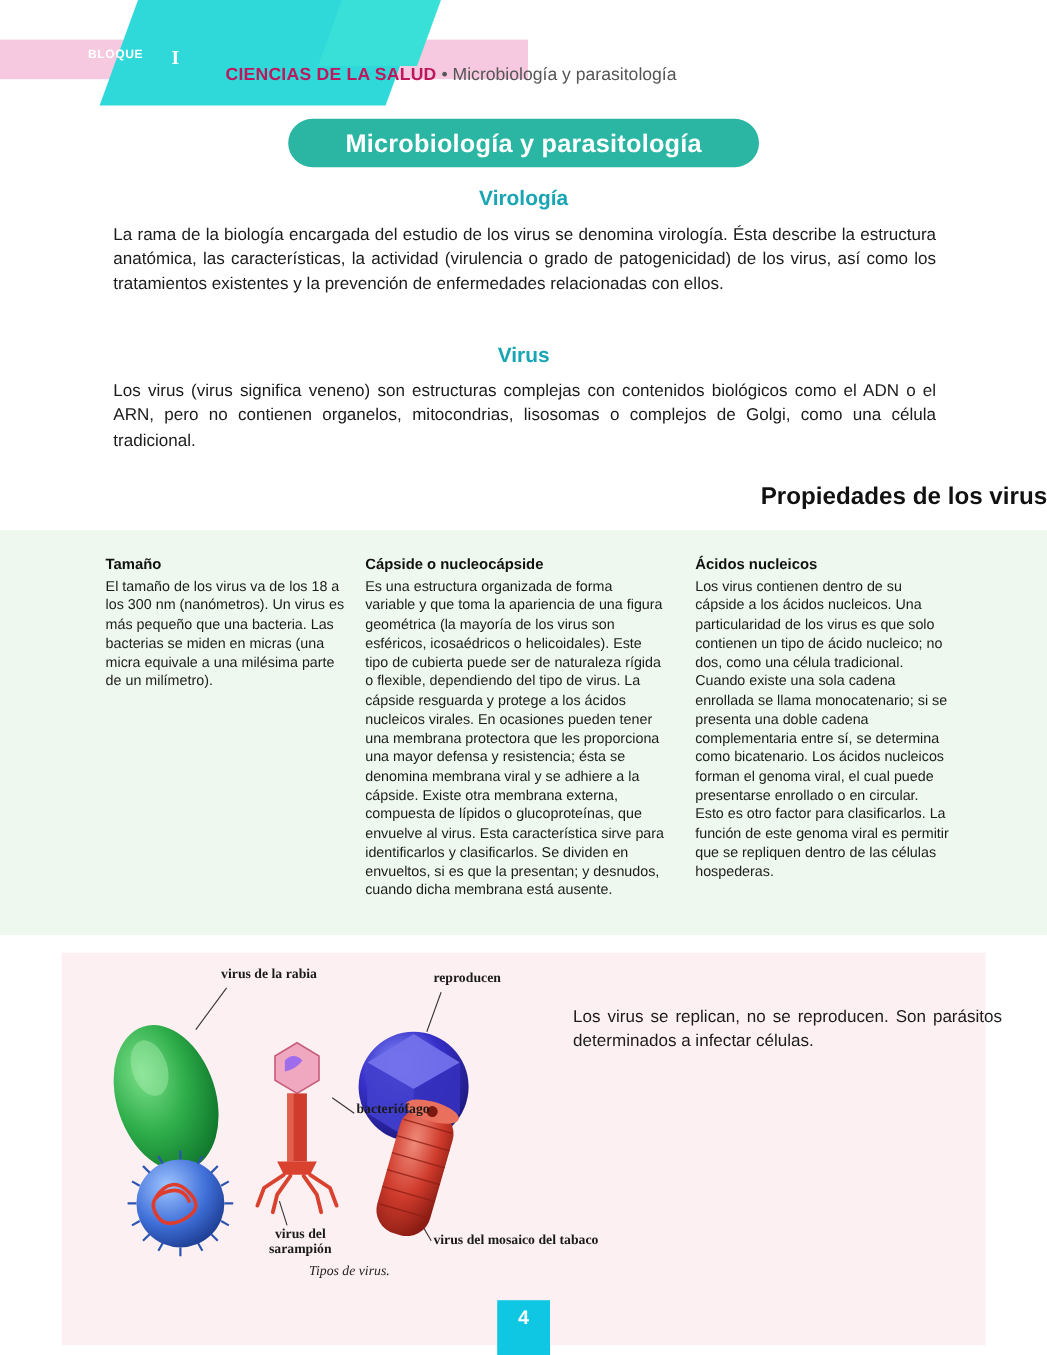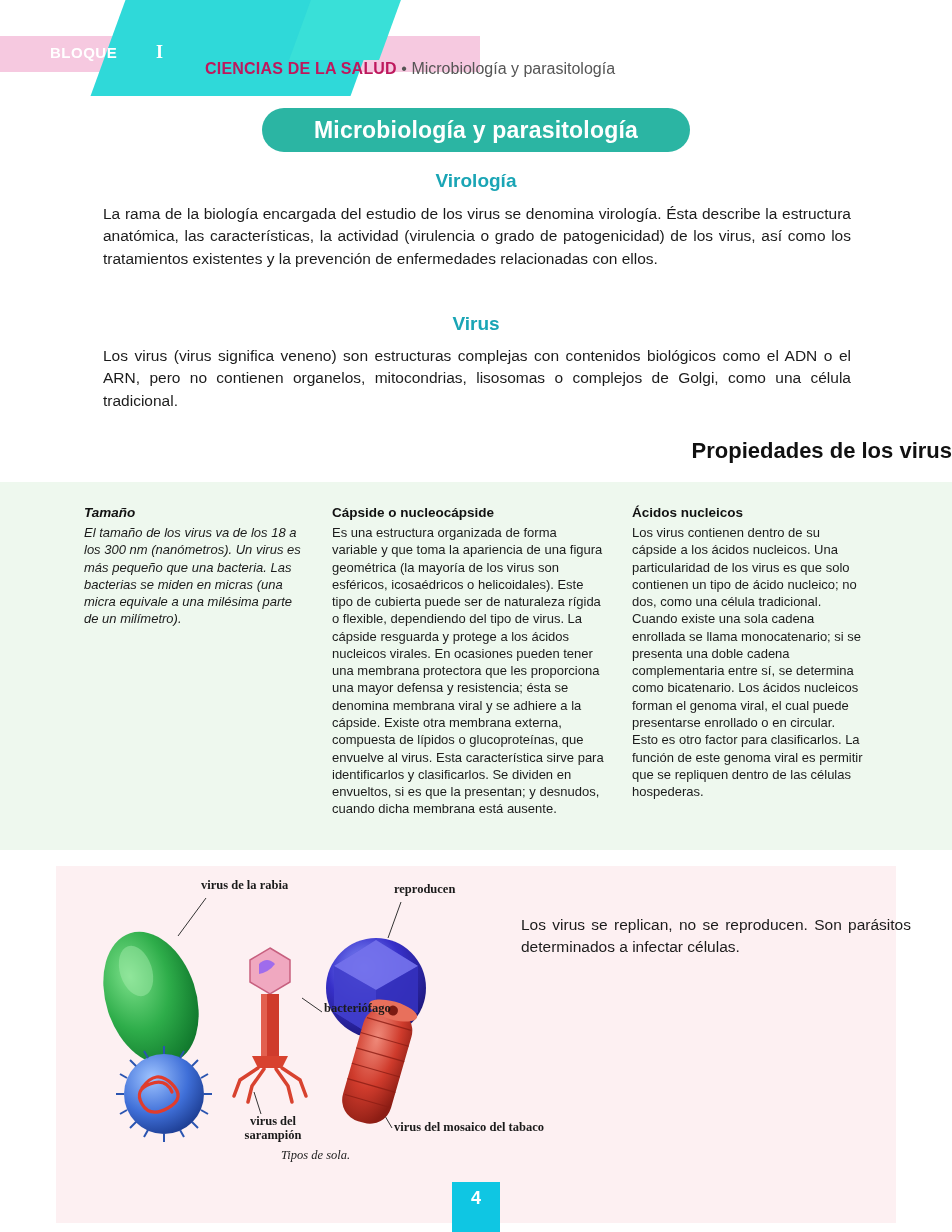--- a/index.html
+++ b/index.html
@@ -36,22 +36,22 @@
   }
   .band-cyan2 {
     position: absolute;
     left: 300px; top: 0;
     width: 90px; height: 60px;
     background: #39e0d8;
     transform: skewX(-20deg);
   }
   .bloque-label {
     position: absolute;
-    left: 50px; top: 44px;
-    font-size: 15px;
+    left: 80px; top: 44px;
+    font-size: 11px;
     font-weight: bold;
     color: #ffffff;
     letter-spacing: .5px;
   }
   .bloque-num {
     position: absolute;
     left: 156px; top: 42px;
     font-size: 18px;
     font-weight: bold;
     color: #ffffff;
@@ -130,21 +130,21 @@
     font-size: 13px;
     line-height: 1.33;
   }
   .col h4 {
     margin: 0 0 2px 0;
     font-size: 13.5px;
     font-weight: bold;
     color: #111;
   }
   .col p { margin: 0; }
-  #col-1 { left: 84px; width: 218px; font-style: italic; }
+  #col-1 { left: 96px; width: 218px; }
   #col-2 { left: 332px; width: 272px; }
   #col-3 { left: 632px; width: 232px; }
 
   
   .fig-panel {
     position: absolute;
     left: 56px; top: 866px;
     width: 840px; height: 357px;
     background: #fdf0f2;
   }
@@ -343,21 +343,21 @@
       </g>
     </svg>
   </div>
 
   <div class="fig-label" id="lab-rabia">virus de la rabia</div>
   <div class="fig-label" id="lab-herpes">reproducen</div>
   <div class="fig-label" id="lab-bacteri">bacteriófago</div>
   <div class="fig-label" id="lab-saramp">virus del sarampión</div>
   <div class="fig-label" id="lab-mosaico">virus del mosaico del tabaco</div>
 
-  <div class="fig-caption">Tipos de sola.</div>
+  <div class="fig-caption">Tipos de virus.</div>
 
   <div class="fig-text">
     <p>Los virus se replican, no se reproducen. Son parásitos determinados a infectar células.</p>
   </div>
 </div>
 
 <div class="page-tab">
   <span>4</span>
 </div>
 

